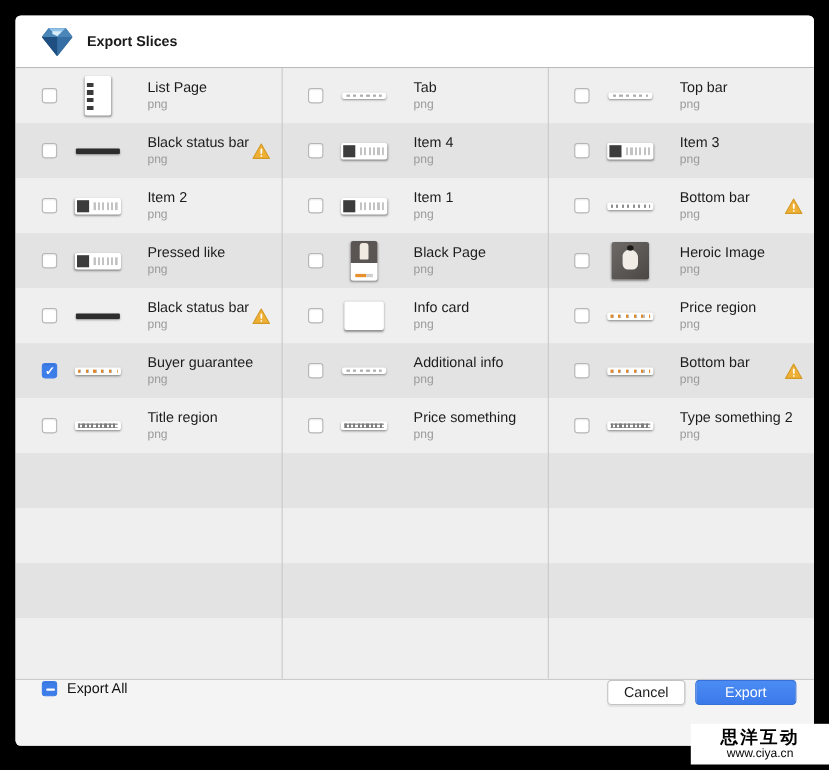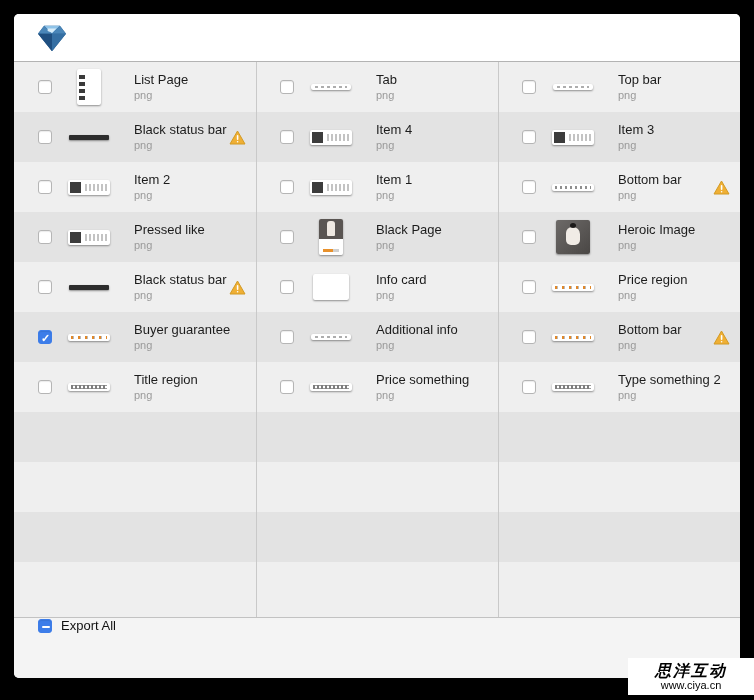--- a/index.html
+++ b/index.html
@@ -91,41 +91,42 @@
          justify-content:center; cursor:pointer; }
   .btn-cancel { width:71px; background:#ffffff; border:1px solid #c4c4c4; color:#1c1c1c;
          box-shadow:0 1px 1px rgba(0,0,0,.08); }
   .btn-export { width:92px; background:linear-gradient(#4b8cf4,#3b79ea); color:#ffffff;
          border:1px solid #3670d8; }
 
   
   .wm { position:absolute; left:628px; top:658px; width:126px; height:37px; background:#ffffff;
         z-index:9; display:flex; flex-direction:column; align-items:center; justify-content:center; }
   .wm-1 { font-size:16px; font-weight:bold; color:#000; letter-spacing:2px; line-height:17px;
-        text-shadow:-1px 0 #fff,1px 0 #fff,0 -1px #fff,0 1px #fff;font-style:italic; }
+        text-shadow:-1px 0 #fff,1px 0 #fff,0 -1px #fff,0 1px #fff; }
   .wm-2 { font-size:11px; font-weight:normal; color:#000; line-height:12px;
         text-shadow:-1px 0 #fff,1px 0 #fff,0 -1px #fff,0 1px #fff; }
 </style>
 </head>
 <body>
 
 <div class="stage">
   <div class="dialog">
 
     <div class="hdr">
       <svg class="gem" viewBox="0 0 32 34">
         <polygon points="7,3 25,3 32,12 16,32 0,12" fill="#2a5d8f"></polygon>
         <polygon points="7,3 25,3 16,12" fill="#8fc3e8"></polygon>
         <polygon points="7,3 16,12 0,12" fill="#4a86b8"></polygon>
         <polygon points="25,3 32,12 16,12" fill="#4a86b8"></polygon>
         <polygon points="0,12 16,12 16,32" fill="#1f4f80"></polygon>
         <polygon points="16,12 32,12 16,32" fill="#356fa3"></polygon>
         <polygon points="11,6 21,6 16,11 11,9" fill="#d8ecf8"></polygon>
       </svg>
       <div>
+        <div class="hdr-title">Export Slices</div>
       </div>
     </div>
 
     <div class="grid">
       <div class="vdiv" style="left:242px"></div>
       <div class="vdiv" style="left:484px"></div>
     <div class="row light">
           <div class="cell">
             <span class="cb"></span>
             <span class="thumbbox">
@@ -373,20 +374,24 @@
         <div class="row light"></div>
         <div class="row dark"></div>
         <div class="row light fill"></div>
       </div>
 
     <div class="ftr">
       <div class="exportall">
         <span class="cb minus"></span>
         <span class="exportall-label">Export All</span>
       </div>
+      <div class="btns">
+        <div class="btn btn-cancel">Cancel</div>
+        <div class="btn btn-export">Export</div>
+      </div>
     </div>
   </div>
 
   <div class="wm">
     <div class="wm-1">思洋互动</div>
     <div class="wm-2">www.ciya.cn</div>
   </div>
 </div>
 
 </body></html>

